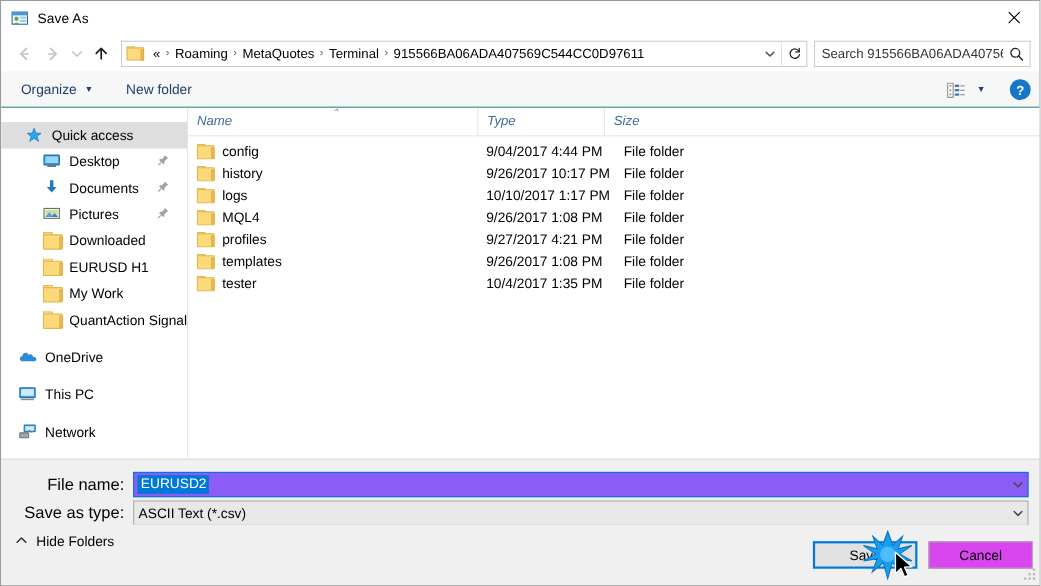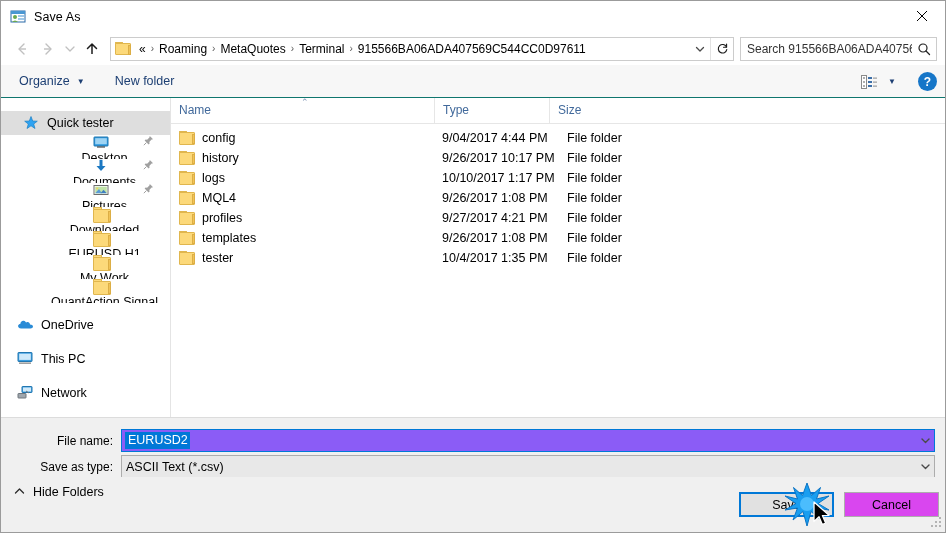--- a/index.html
+++ b/index.html
@@ -244,21 +244,21 @@
     height: 24px;
     display: flex;
     align-items: center;
     font-size: 12.5px;
     color: #000;
     white-space: nowrap;
     position: relative;
   }
   .side-item.selected { background: #dedede; }
   .side-item.lvl0 { padding-left: 22px; }
-  .side-item.lvl1 { padding-left: 38px; flex-direction: column; }
+  .side-item.lvl1 { padding-left: 38px; }
   .side-item.group { margin-top: 10px; padding-left: 16px; }
   .side-ico {
     width: 18px; height: 16px;
     margin-right: 6px;
     flex: none;
     position: relative;
   }
   .side-label { overflow: hidden; }
   .pin {
     position: absolute;
@@ -274,20 +274,21 @@
     flex-direction: column;
     min-width: 0;
   }
   .col-header {
     height: 25px;
     display: flex;
     align-items: flex-start;
     border-bottom: 1px solid #e6e6e6;
     position: relative;
     flex: none;
+    font-style: italic;
   }
   .col {
     font-size: 12px;
     color: #41699b;
     height: 25px;
     line-height: 25px;
     padding-left: 8px;
     box-sizing: border-box;
     position: relative;
     white-space: nowrap;
@@ -377,21 +378,21 @@
     height: 23px;
     display: flex;
     align-items: center;
   }
   .form-row.r1 { top: 11px; }
   .form-row.r2 { top: 37px; }
   .form-label {
     width: 120px;
     text-align: right;
     padding-right: 8px;
-    font-size: 12px;
+    font-size: 15px;
     color: #000;
     flex: none;
     box-sizing: border-box;
   }
   .combo {
     height: 23px;
     flex: 1 1 auto;
     margin-right: 12px;
     box-sizing: border-box;
     display: flex;
@@ -624,21 +625,21 @@
   <div class="content">
 
     <div class="sidebar">
 
       <div class="side-item lvl0 selected">
         <span class="side-ico">
           <svg width="16" height="16" viewBox="0 0 16 16">
               <path d="M8 1.5 L9.7 6 L14.3 6.2 L10.7 9 L12 13.5 L8 10.8 L4 13.5 L5.3 9 L1.7 6.2 L6.3 6 Z" fill="#2ea3f2" stroke="#1b7fc4" stroke-width="0.7" stroke-linejoin="round"></path>
             </svg>
         </span>
-        <span class="side-label">Quick tester</span>
+        <span class="side-label">Quick access</span>
       </div>
 
       <div class="side-item lvl1">
         <span class="side-ico">
           <svg width="16" height="14" viewBox="0 0 16 14">
               <rect x="1" y="2" width="14" height="9" rx="0.5" fill="#2f9ae0" stroke="#1f74ad" stroke-width="1"></rect>
               <rect x="2.2" y="3.2" width="11.6" height="6" fill="#9ed4f4"></rect>
               <rect x="4" y="11.4" width="8" height="1.2" fill="#4a4a4a"></rect>
             </svg>
         </span>

